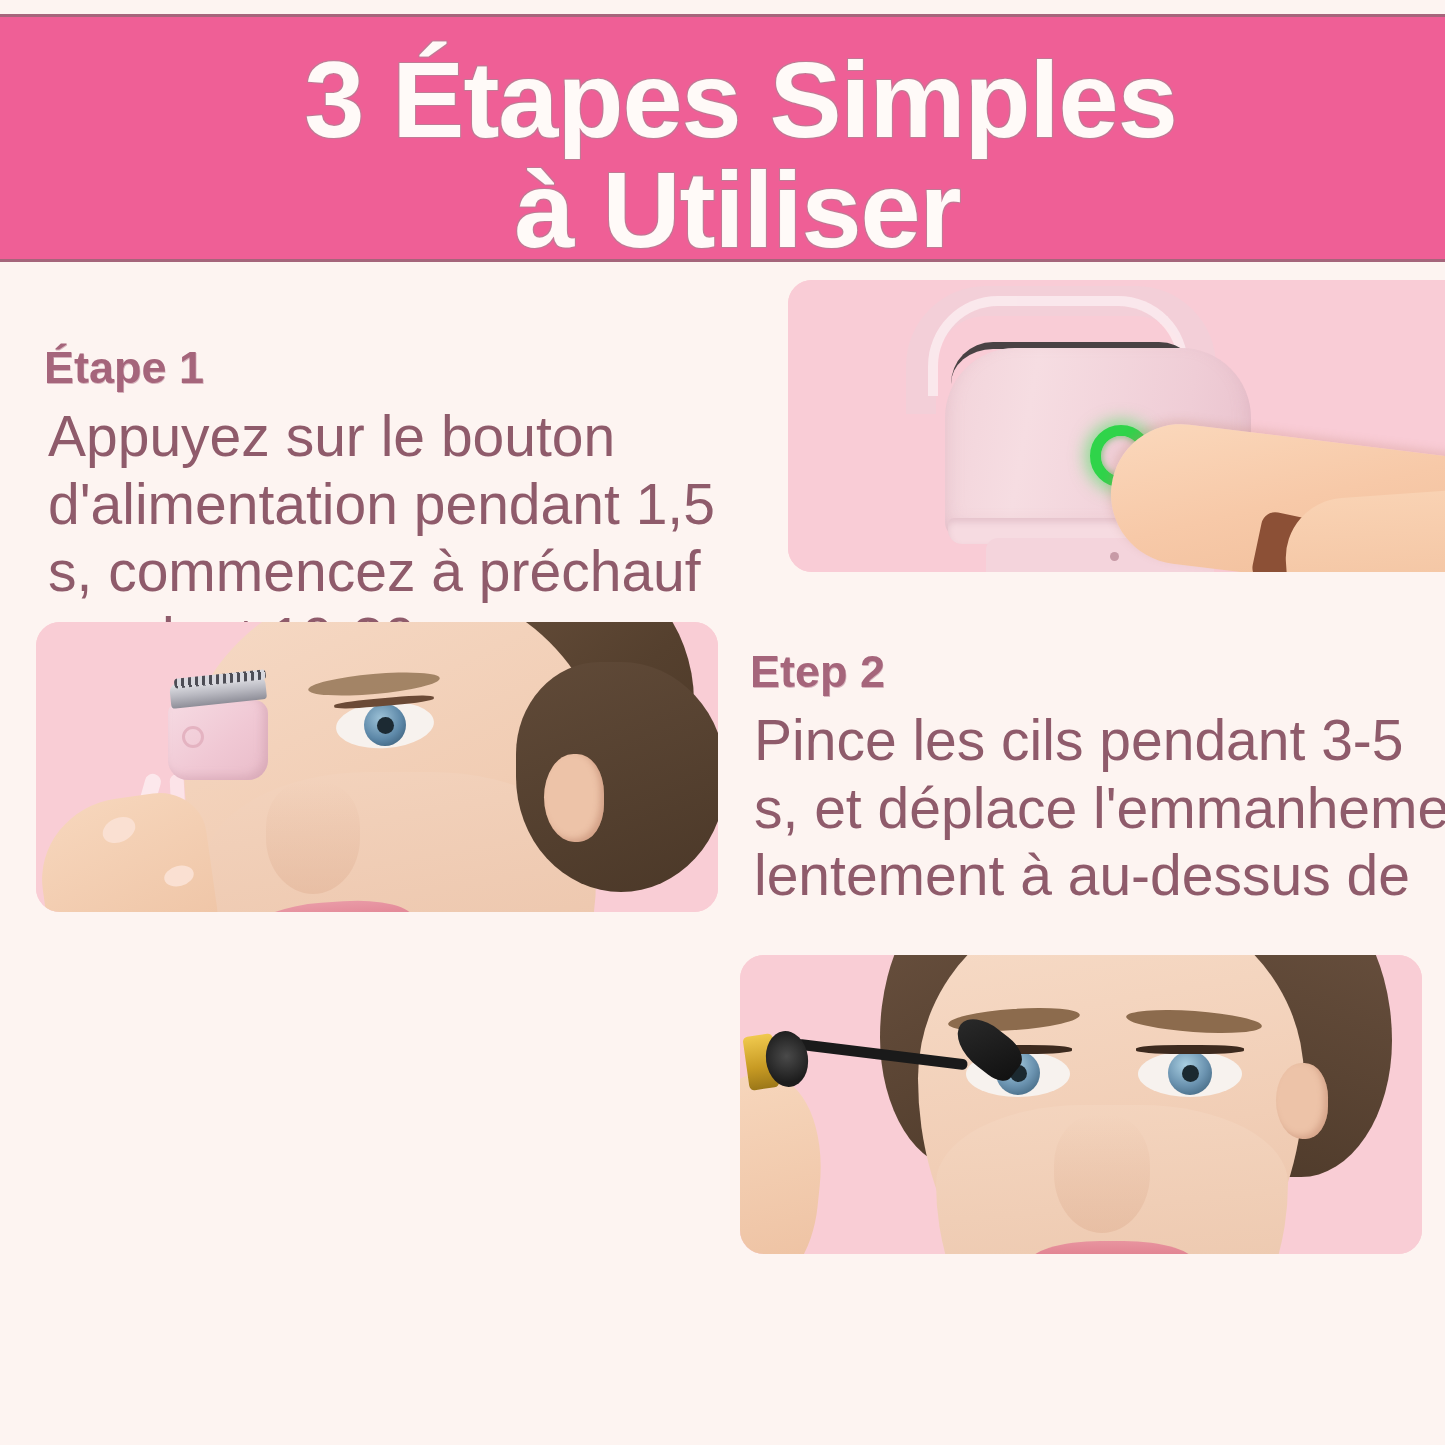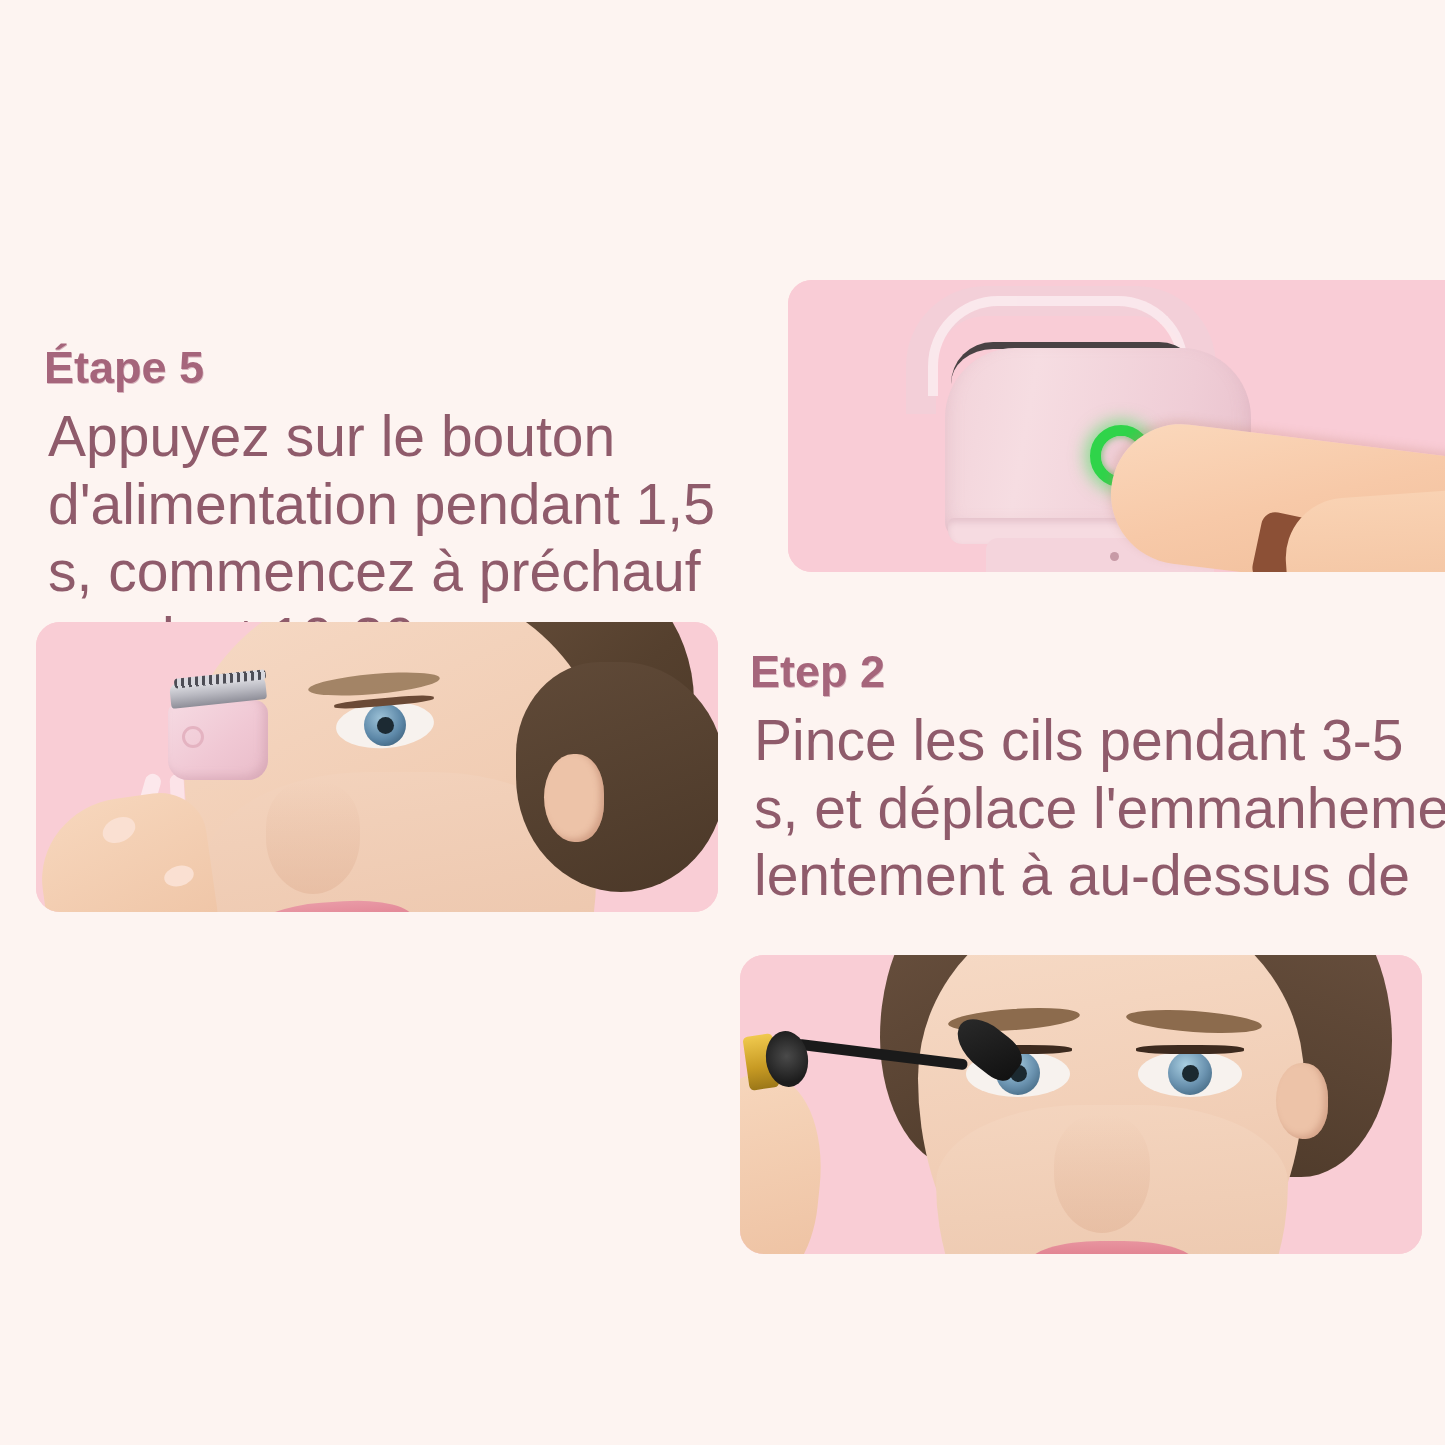--- a/index.html
+++ b/index.html
@@ -539,23 +539,29 @@
     transform: rotate(6deg);
   }
 </style>
 </head>
 <body>
 
 <div id="page">
 
   <div class="top-strip"></div>
 
+  <div class="banner">
+    <div class="banner-inner">
+      <div class="banner-line l1">3 Étapes Simples</div>
+      <div class="banner-line l2">à Utiliser</div>
+    </div>
+  </div>
 
   <div class="step-text" id="step1-text">
-    <div class="step-heading">Étape 5</div>
+    <div class="step-heading">Étape 1</div>
     <div class="step-body">Appuyez sur le bouton
 d'alimentation pendant 1,5
 s, commencez à préchauf
 pendant 10-30 s</div>
   </div>
 
   <div class="photo-card" id="photo1">
     <div class="photo-inner">
       <div class="p1-bg"></div>
       <div class="p1-handle"></div>

